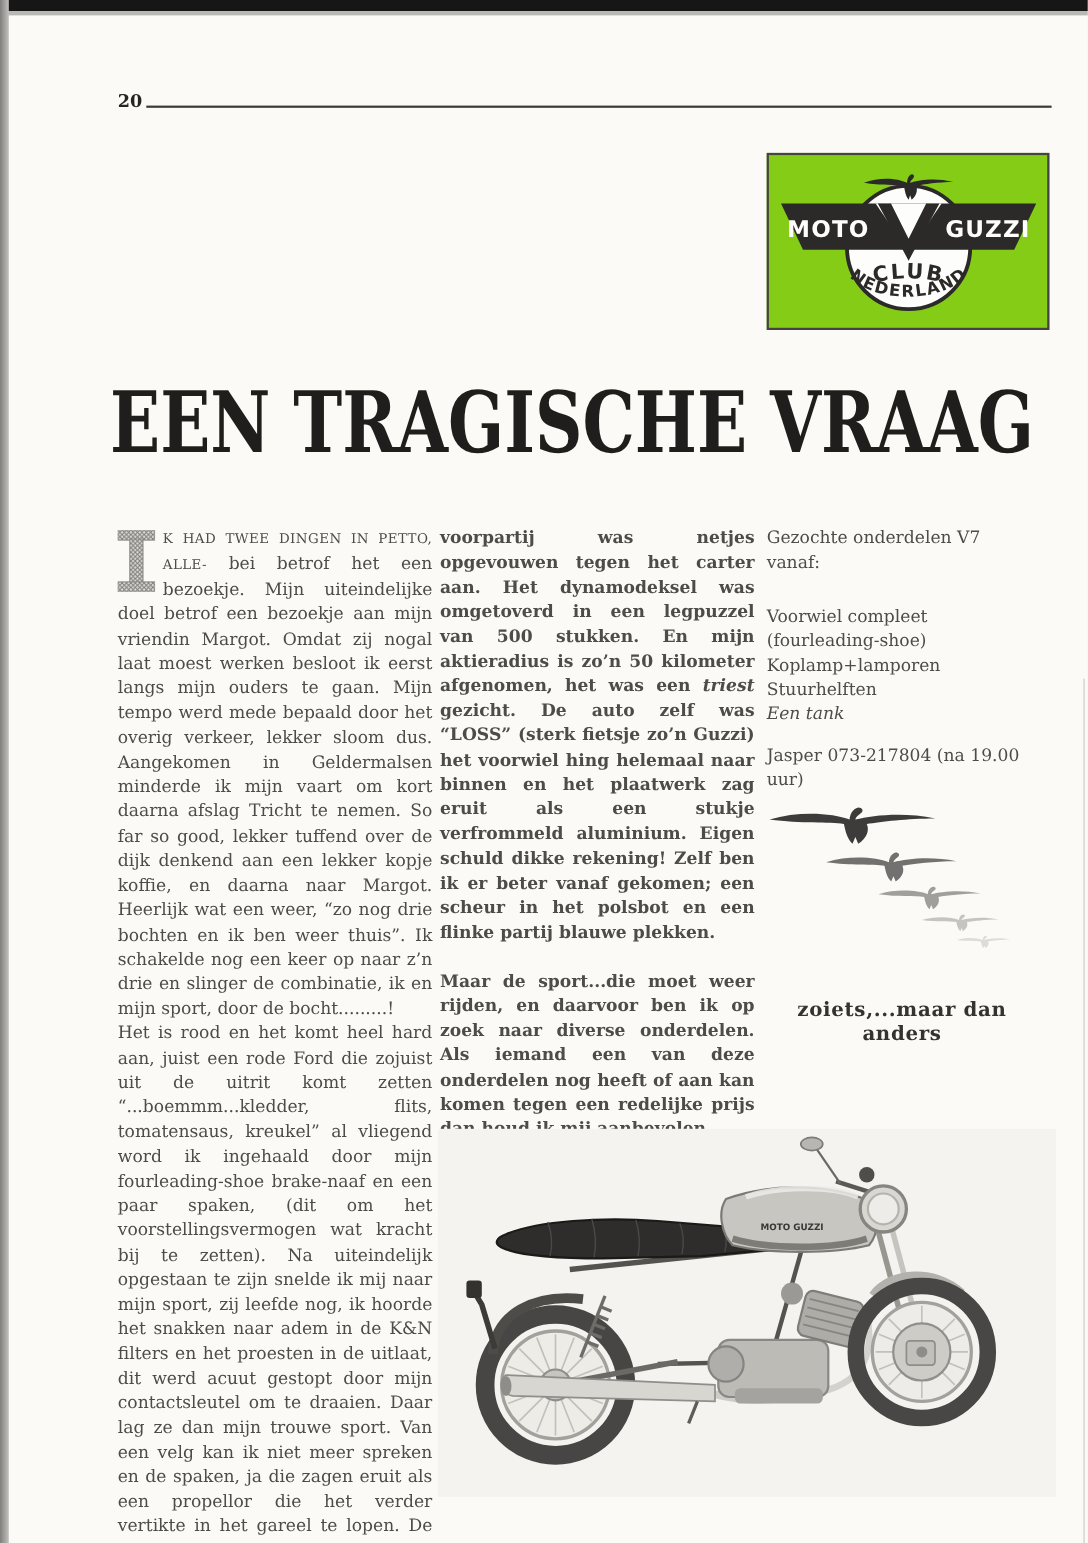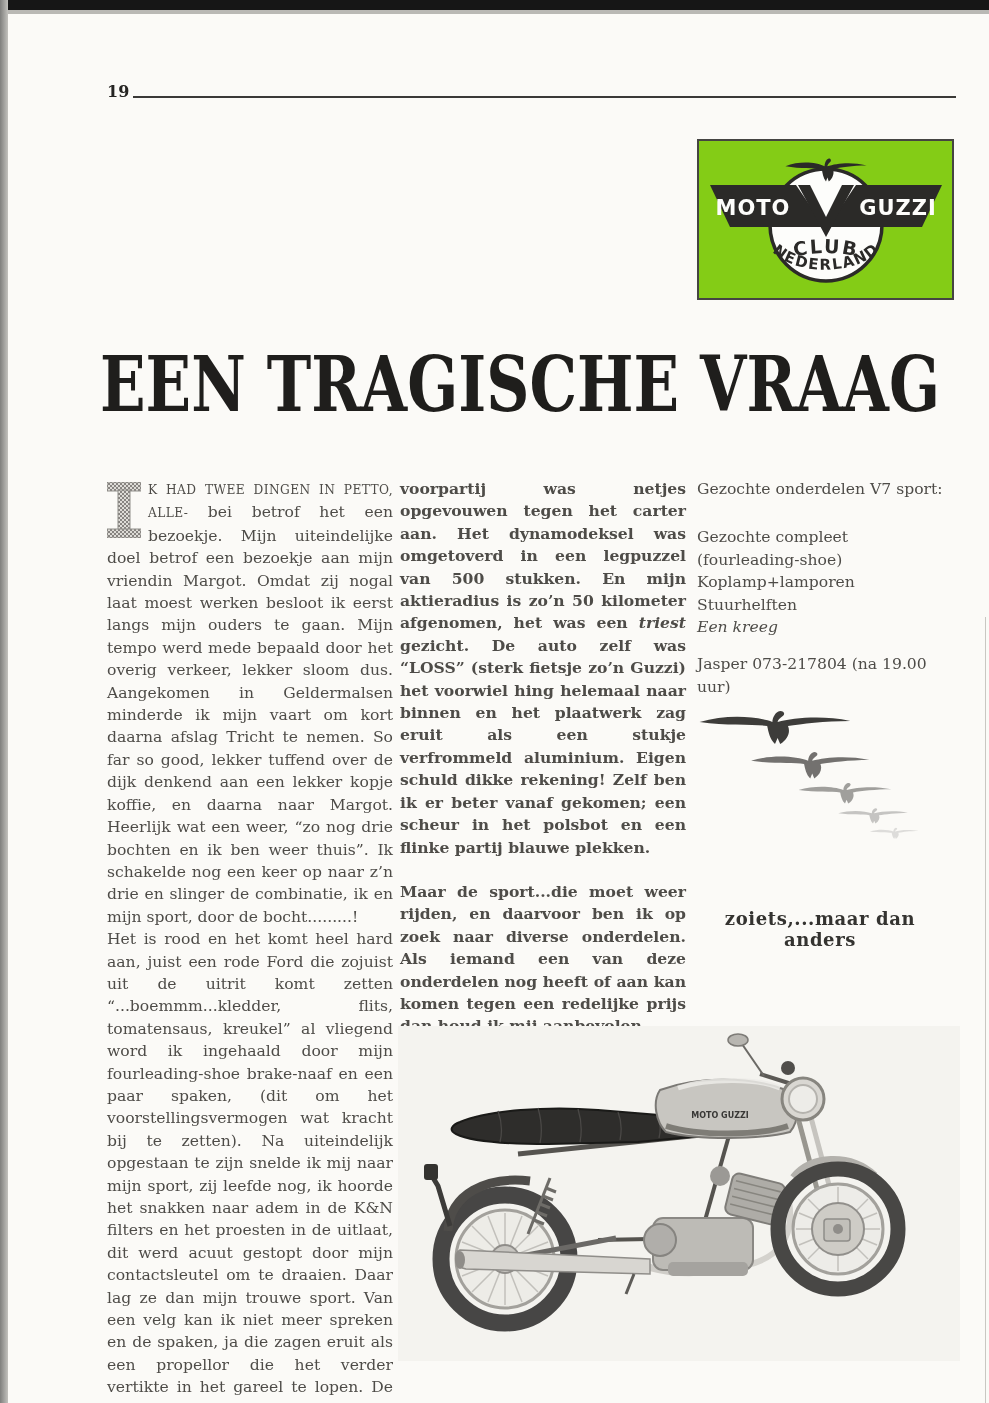--- a/index.html
+++ b/index.html
@@ -47,21 +47,21 @@
 </head>
 <body>
 
 <div id="page">
 
   <div class="top-edge"></div>
   <div class="top-edge2"></div>
   <div class="left-edge"></div>
   <div class="fold-line"></div>
 
-  <div class="pagenum">19</div>
+  <div class="pagenum">20</div>
   <div class="hrule"></div>
 
 
   <div class="logo-box">
     <svg width="240" height="150" viewBox="0 0 240 150">
       <defs>
         <path id="eagle" d="M2,16 C22,8 46,10 58,16 C58,12 60,6 64,5 C67,5 68,8 66,10 C64,12 62,14 62,16
                  C74,12 96,9 118,15 C98,15 80,18 70,20 C72,26 70,33 64,38 L62,32 L60,38
                  C56,33 55,26 54,20 C44,18 24,20 2,16 Z"></path>
         <path id="arc-club" d="M84,113 Q120,103 156,113"></path>
@@ -109,25 +109,25 @@
     <p class="justlast">Het is rood en het komt heel hard aan, juist een rode Ford die zojuist uit de uitrit komt zetten “...boemmm...kledder, flits, tomatensaus, kreukel” al vliegend word ik ingehaald door mijn fourleading-shoe brake-naaf en een paar spaken, (dit om het voorstellingsvermogen wat kracht bij te zetten). Na uiteindelijk opgestaan te zijn snelde ik mij naar mijn sport, zij leefde nog, ik hoorde het snakken naar adem in de K&amp;N filters en het proesten in de uitlaat, dit werd acuut gestopt door mijn contactsleutel om te draaien. Daar lag ze dan mijn trouwe sport. Van een velg kan ik niet meer spreken en de spaken, ja die zagen eruit als een propellor die het verder vertikte in het gareel te lopen. De complete</p>
   </div>
 
   <div class="col col2">
     <p><span>voorpartij was netjes opgevouwen tegen het carter aan. Het dynamodeksel was omgetoverd in een legpuzzel van 500 stukken. En mijn aktieradius is zo’n 50 kilometer afgenomen, het was een </span><span class="it">triest</span><span> gezicht. De auto zelf was “LOSS” (sterk fietsje zo’n Guzzi) het voorwiel hing helemaal naar binnen en het plaatwerk zag eruit als een stukje verfrommeld aluminium. Eigen schuld dikke rekening! Zelf ben ik er beter vanaf gekomen; een scheur in het polsbot en een flinke partij blauwe plekken.</span></p>
     <div class="gap"></div>
     <p>Maar de sport...die moet weer rijden, en daarvoor ben ik op zoek naar diverse onderdelen. Als iemand een van deze onderdelen nog heeft of aan kan komen tegen een redelijke prijs dan houd ik mij aanbevolen.</p>
   </div>
 
   <div class="col col3">
-    <p class="heading">Gezochte onderdelen V7 sport:</p>
+    <p class="heading">Gezochte onderdelen V7 vanaf:</p>
     <div class="items">
-      <p>Gezochte compleet (fourleading-shoe)</p>
+      <p>Voorwiel compleet (fourleading-shoe)</p>
       <p>Koplamp+lamporen Stuurhelften</p>
-      <p class="it">Een kreeg</p>
+      <p class="it">Een tank</p>
     </div>
     <p class="contact">Jasper 073-217804 (na 19.00 uur)</p>
     <svg width="246" height="140" viewBox="0 0 246 140">
       <use href="#eagle" xlink:href="#eagle" transform="translate(0,2) scale(1.30,1.00)" fill="#2c2b29" opacity="0.92"></use>
       <use href="#eagle" xlink:href="#eagle" transform="translate(52,44) scale(1.02,0.80)" fill="#2c2b29" opacity="0.66"></use>
       <use href="#eagle" xlink:href="#eagle" transform="translate(100,76) scale(0.80,0.62)" fill="#2c2b29" opacity="0.44"></use>
       <use href="#eagle" xlink:href="#eagle" transform="translate(140,102) scale(0.60,0.46)" fill="#2c2b29" opacity="0.26"></use>
       <use href="#eagle" xlink:href="#eagle" transform="translate(172,122) scale(0.42,0.34)" fill="#2c2b29" opacity="0.14"></use>
     </svg>
   </div>

